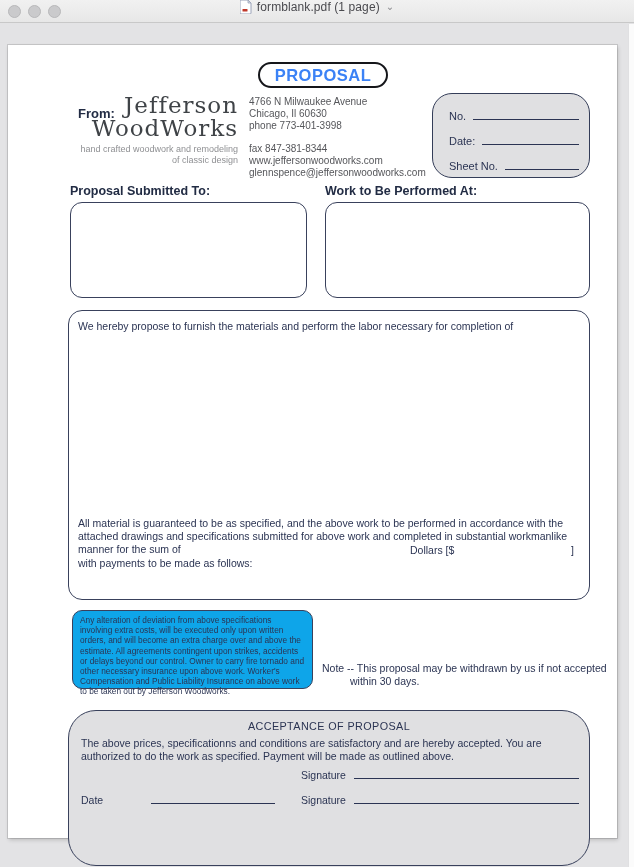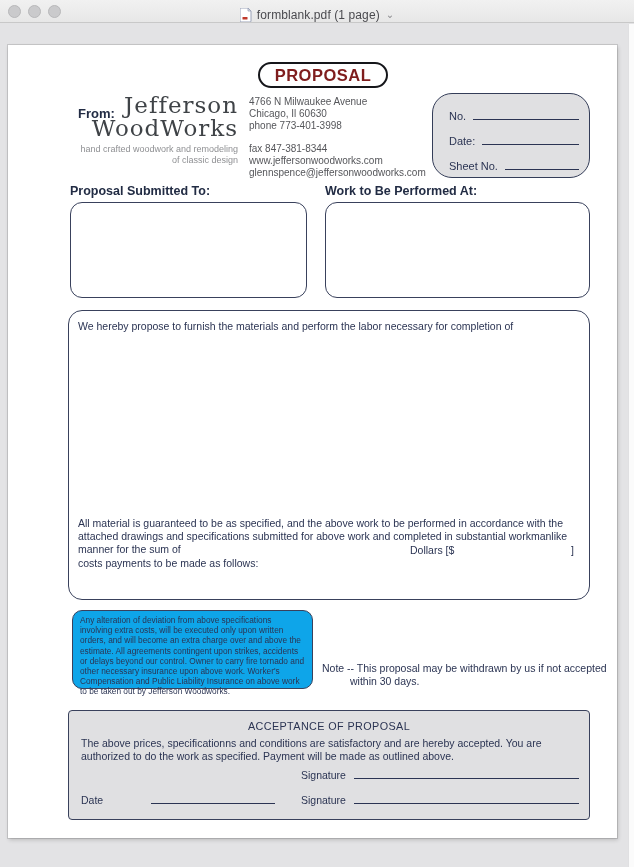--- a/index.html
+++ b/index.html
@@ -5,21 +5,21 @@
   * { margin:0; padding:0; box-sizing:border-box; }
   html,body { width:634px; height:867px; overflow:hidden; background:#e3e3e5;
               font-family:"Liberation Sans", sans-serif; }
 
   .window { position:relative; width:634px; height:867px; background:#e3e3e5; }
 
   
   .titlebar { position:absolute; top:0; left:0; right:0; height:23px;
               background:linear-gradient(#f1f1f1,#e7e7e7);
               border-bottom:1px solid #c8c8c8;
-              display:flex; align-items:flex-end; justify-content:center; }
+              display:flex; align-items:flex-start; justify-content:center; }
   .traffic { position:absolute; left:8px; top:5px; display:flex; gap:7px; }
   .tl { width:13px; height:13px; border-radius:50%;
         background:#cacacc; border:1px solid #b8b8ba; }
   .titlewrap { display:flex; align-items:center; gap:5px; }
   .doc-icon { display:inline-block; width:12px; height:14px; position:relative; }
   .title-text { font-size:12px; color:#4a4a4f; letter-spacing:0.1px; }
   .chev { font-size:10px; color:#8a8a8e; margin-left:1px; transform:translateY(-1px); }
 
   
   .scrollgutter { position:absolute; top:24px; right:0; width:6px; bottom:0;
@@ -29,21 +29,21 @@
   .content { position:absolute; top:24px; left:0; right:7px; bottom:0; background:#e3e3e5; }
   .page { position:absolute; left:8px; top:21px; width:609px; height:793px;
           background:#ffffff;
           box-shadow:0 0 0 1px rgba(0,0,0,0.12), 1px 2px 4px rgba(0,0,0,0.18); }
   .bold-label { font-size:12.5px; font-weight:bold; color:#222c44; }
 
   
   .pill { position:absolute; left:250px; top:17px; width:130px; height:26px;
           border:2.5px solid #15161a; border-radius:14px;
           display:flex; align-items:center; justify-content:center;
-          font-size:16.5px; font-weight:bold; color:#7f1d1d; letter-spacing:0.5px; }
+          font-size:16.5px; font-weight:bold; color:#3b82f6; letter-spacing:0.5px; }
 
   
   .from-label { position:absolute; left:70px; top:61px; font-size:13px; font-weight:bold; color:#222c44; }
   .logo { position:absolute; left:40px; top:48px; width:190px; text-align:right;
           font-family:"DejaVu Serif", serif; color:#3f4347; }
   .logo-l1 { font-size:23px; line-height:24px; letter-spacing:1px; }
   .logo-l2 { font-size:23px; line-height:22px; letter-spacing:1px; }
   .tagline { margin-top:5px; font-family:"Liberation Sans", sans-serif;
              font-size:9px; line-height:11px; color:#8f9093; }
   .contact { position:absolute; left:241px; top:51px; font-size:10px; line-height:12px; color:#55565a; }
@@ -82,22 +82,22 @@
 
   .resp-row { position:absolute; left:314px; top:568px; width:263px;
               display:flex; align-items:flex-end; }
   .resp-row .lbl { font-size:10.5px; color:#2b3453; white-space:nowrap; margin-right:7px; }
   .resp-row .line { flex:1; border-bottom:1.2px solid #2b3453; margin-bottom:2px; }
 
   .note1 { position:absolute; left:314px; top:617px; }
   .note2 { position:absolute; left:342px; top:630px; }
 
   
-  .accept-box { position:absolute; left:60px; top:665px; width:522px; height:110px;
-                background:#e0e0e2; border:1.3px solid #39415c; border-radius:4px; }
+  .accept-box { position:absolute; left:60px; top:665px; width:522px; height:156px;
+                background:#e0e0e2; border:1.3px solid #39415c; border-radius:28px; }
   .accept-title { position:absolute; left:0; right:0; top:9px; text-align:center;
                   font-size:10.8px; letter-spacing:0.4px; color:#2b3453; }
   .accept-body { position:absolute; left:12px; right:10px; top:26px;
                  font-size:10.5px; line-height:13px; color:#2b3453; }
   .sigrow { position:absolute; display:flex; align-items:flex-end; }
   .sigrow .lbl { font-size:10.5px; color:#2b3453; white-space:nowrap; margin-right:8px; }
   .sigrow .line { flex:1; border-bottom:1.3px solid #2b3453; margin-bottom:2px; }
   .sig1 { left:232px; right:10px; top:58px; }
   .sig2 { left:232px; right:10px; top:83px; }
   .daterow { left:12px; width:194px; top:83px;gap:40px; }
@@ -170,21 +170,21 @@
       <div class="bold-label sub-label">Proposal Submitted To:</div>
       <div class="bold-label perf-label">Work to Be Performed At:</div>
       <div class="sub-box"></div>
       <div class="perf-box"></div>
 
       <div class="main-box"></div>
       <div class="body-text guarantee-text">All material is guaranteed to be as specified, and the above work to be performed in accordance with the attached drawings and specifications submitted for above work and completed in substantial workmanlike manner for the sum of</div>
       <div class="body-text propose-text">We hereby propose to furnish the materials and perform the labor necessary for completion of</div>
       <div class="body-text dollars-label">Dollars  [$</div>
       <div class="body-text bracket-close">]</div>
-      <div class="body-text payments-text">costs payments to be made as follows:</div>
+      <div class="body-text payments-text">with payments to be made as follows:</div>
 
       <div class="fine-box">
         <div class="fine-text">Any alteration of deviation from above specifications involving extra costs, will be executed only upon written orders, and will become an extra charge over and above the estimate.  All agreements contingent upon strikes, accidents or delays beyond our control.  Owner to carry fire tornado and other necessary insurance upon above work. Worker's Compensation and Public Liability Insurance on above work to be taken out by Jefferson Woodworks.</div>
       </div>
 
 
       <div class="body-text note1">Note -- This proposal may be withdrawn by us if not accepted</div>
       <div class="body-text note2">within 30 days.</div>
 
       <div class="accept-box">

